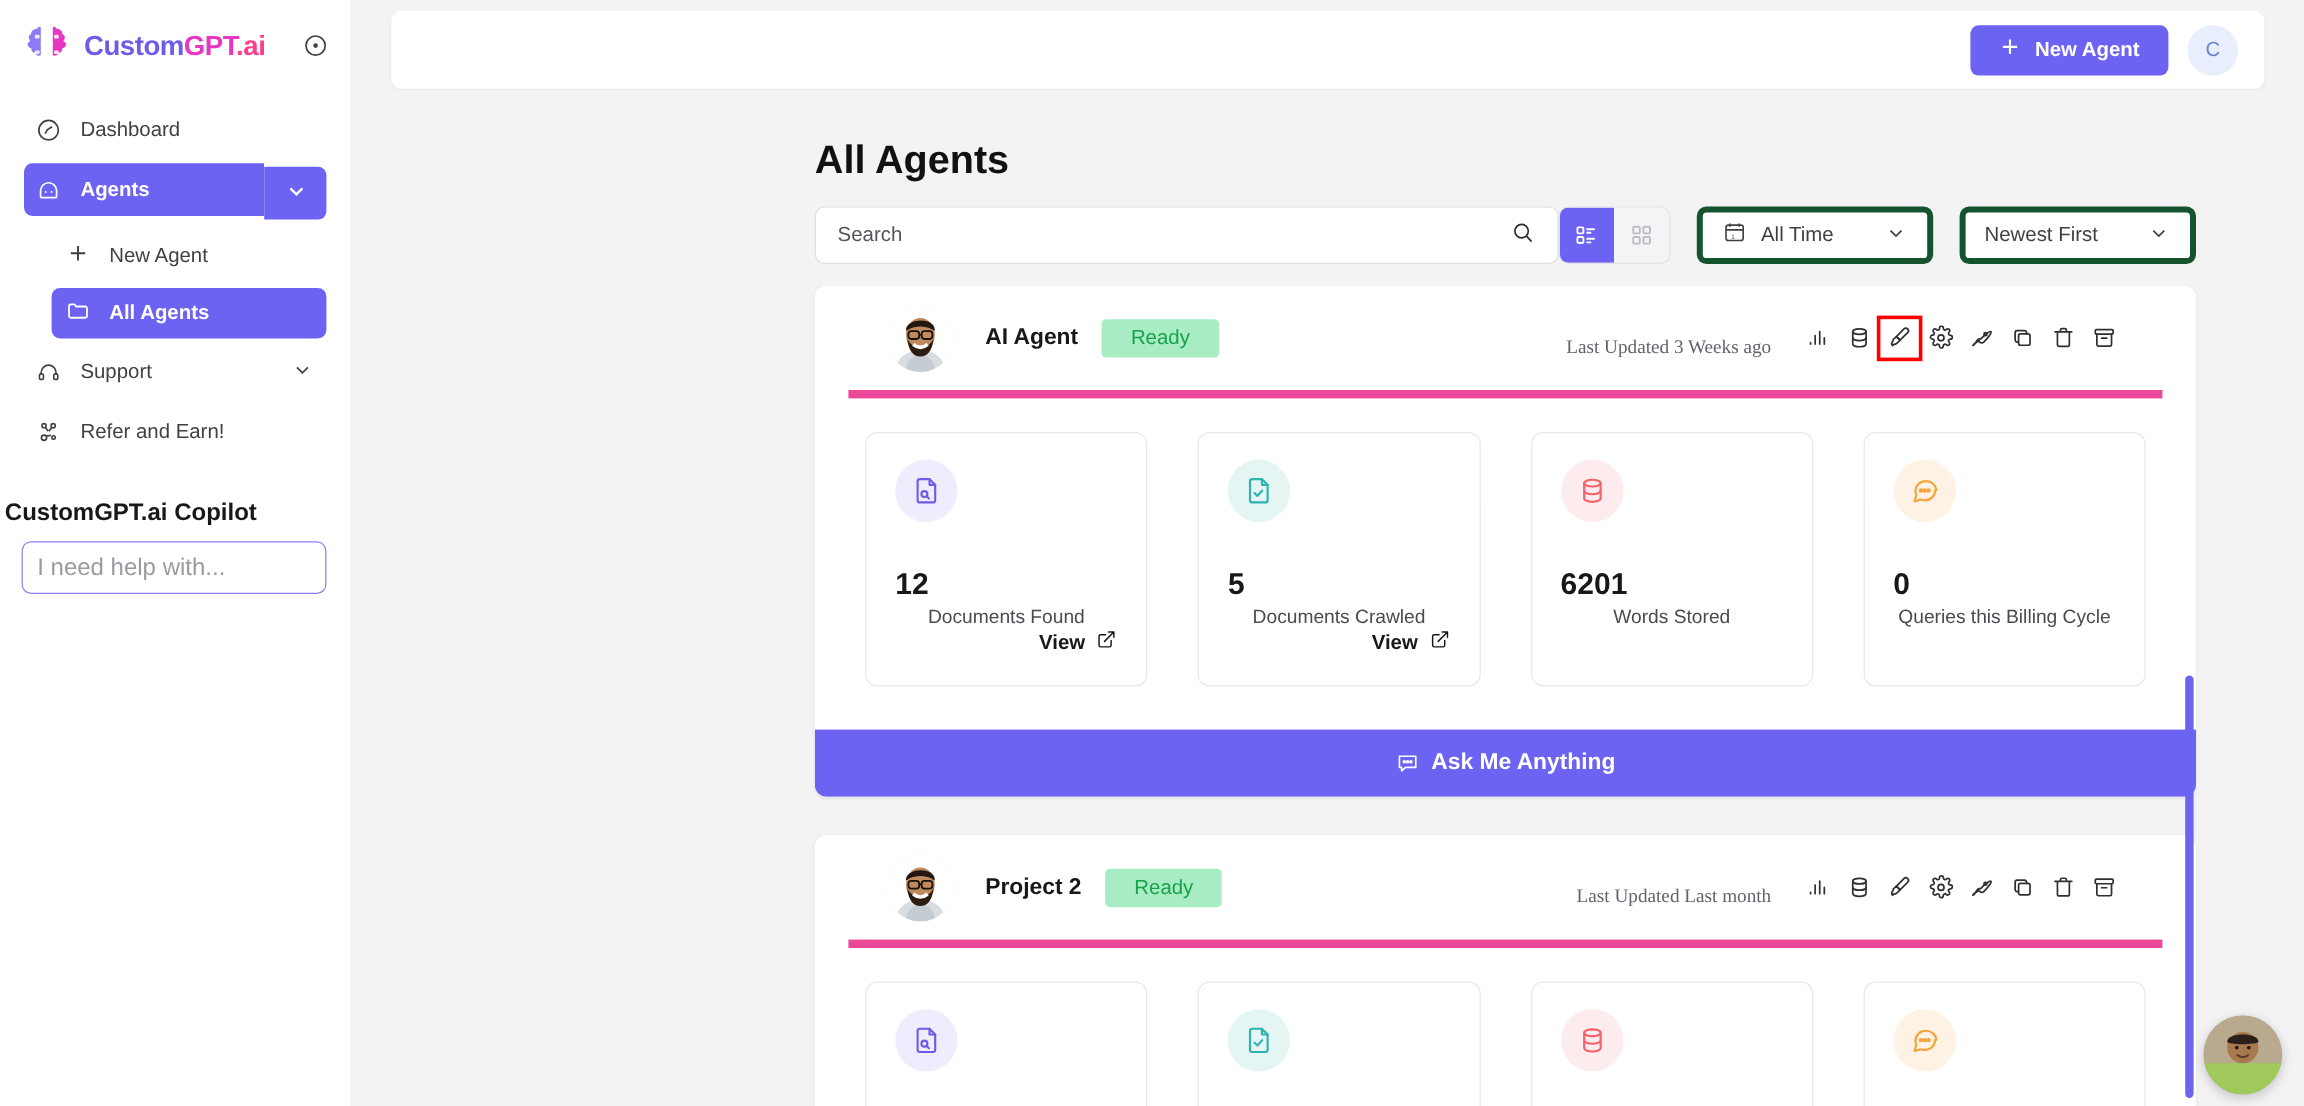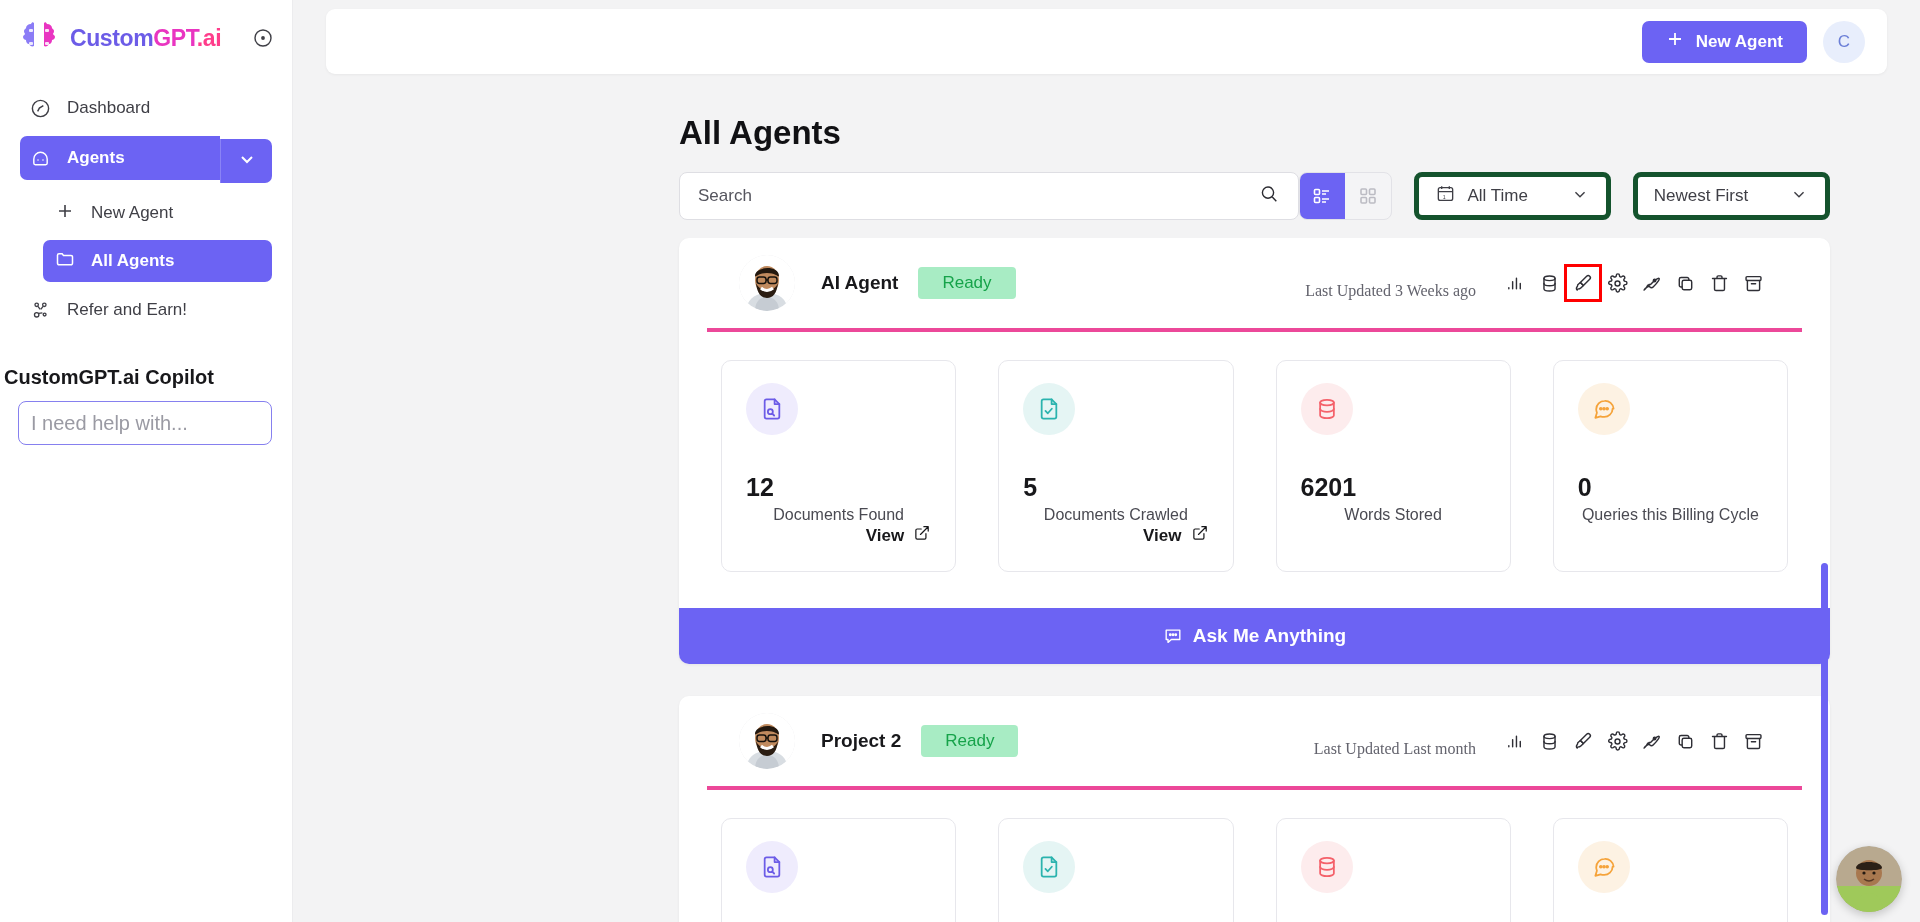--- a/index.html
+++ b/index.html
@@ -144,21 +144,21 @@
     position: absolute; top: 238px; left: 0; right: 0; bottom: 0;
     overflow: hidden;
   }
 
   .agent-card {
     background: #fff; border-radius: 10px; margin: 0 90px 32px 386px;
     box-shadow: 0 1px 3px rgba(0,0,0,.06); overflow: hidden;
   }
   .agent-head {
     display: flex; align-items: center; height: 94px;
-    padding: 0 32px; border-bottom: 4px solid #ec4899;
+    padding: 0 32px; border-bottom: 7px solid #ec4899;
     margin: 0 28px;
   }
   .agent-avatar {
     width: 56px; height: 56px; border-radius: 50%;
     overflow: hidden; flex: 0 0 56px; background: #f0f0f2;
   }
   .agent-name {
     font-size: 19px; font-weight: bold; color: #18181b; margin-left: 26px;
   }
   .badge-ready {
@@ -288,20 +288,35 @@
 
       <div class="sub-item active">
         <span class="ico">
           <svg width="20" height="20" viewBox="0 0 20 20" fill="none" stroke="#ffffff" stroke-width="1.5">
             <path d="M2.5 6.2A1.5 1.5 0 014 4.7h3.1l1.4 1.7H16A1.5 1.5 0 0117.5 8v6.3a1.5 1.5 0 01-1.5 1.5H4a1.5 1.5 0 01-1.5-1.5z"></path>
           </svg>
         </span>
         <span>All Agents</span>
       </div>
 
+      <div class="nav-item">
+        <span class="ico">
+          <svg width="21" height="21" viewBox="0 0 22 22" fill="none" stroke="#3f3f46" stroke-width="1.4">
+            <path d="M4.5 13v-2a6.5 6.5 0 0113 0v2"></path>
+            <rect x="3" y="12" width="3.5" height="5" rx="1.6"></rect>
+            <rect x="15.5" y="12" width="3.5" height="5" rx="1.6"></rect>
+          </svg>
+        </span>
+        <span>Support</span>
+        <span class="chev">
+          <svg width="20" height="20" viewBox="0 0 22 22" fill="none" stroke="#3f3f46" stroke-width="1.6">
+            <path d="M6 9l5 5 5-5"></path>
+          </svg>
+        </span>
+      </div>
 
       <div class="nav-item">
         <span class="ico">
           <svg width="21" height="21" viewBox="0 0 22 22" fill="none" stroke="#3f3f46" stroke-width="1.4">
             <circle cx="7" cy="5" r="1.8"></circle>
               <circle cx="15" cy="5" r="1.8"></circle>
             <circle cx="7" cy="15.5" r="2.3"></circle>
               <circle cx="15.3" cy="15.3" r="1.5"></circle>
             <path d="M8.3 6.6l2.4 3.2M13.7 6.6l-2.4 3.2M9 14l4-.6"></path>
           </svg>

